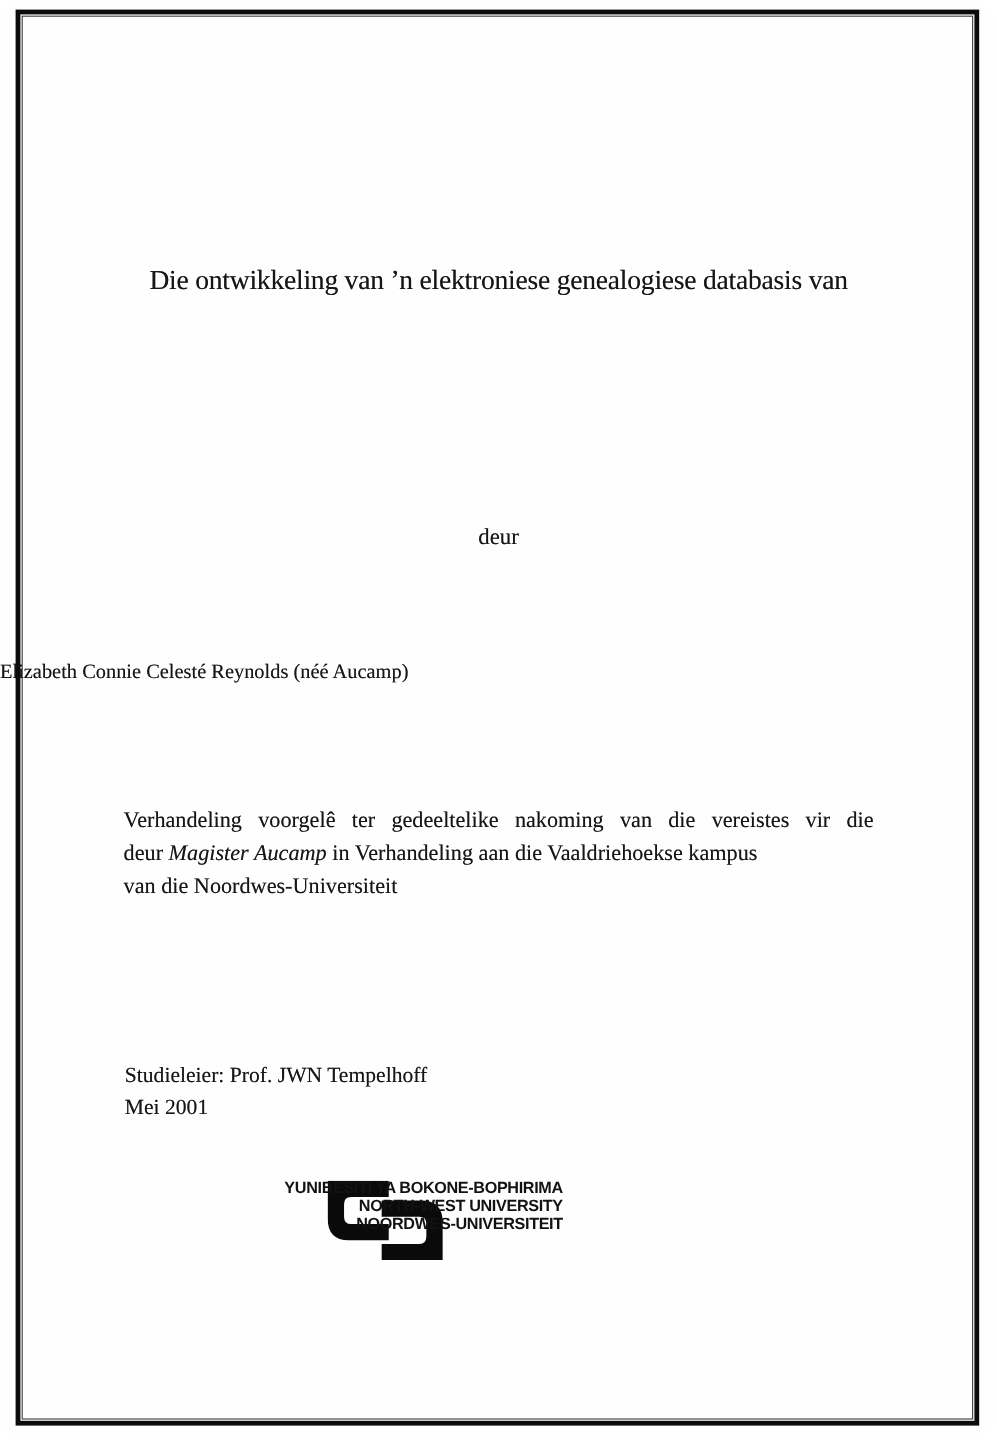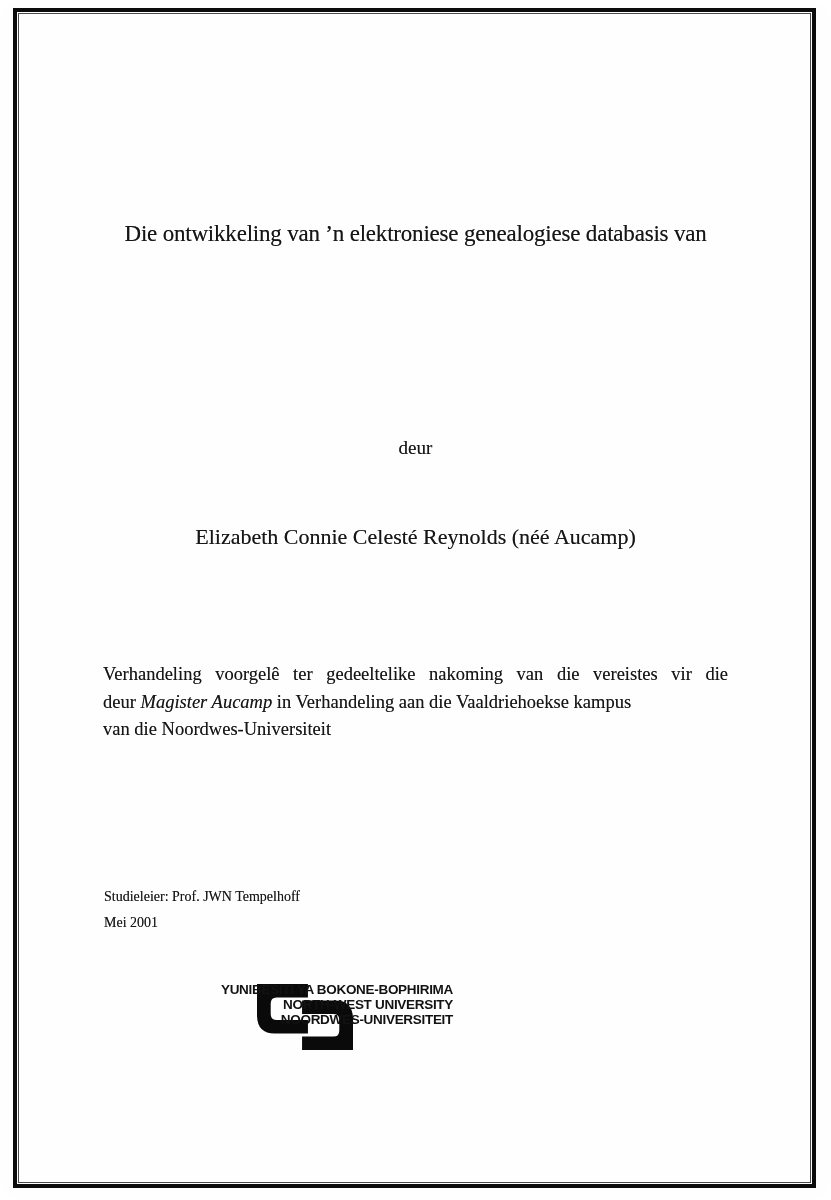--- a/index.html
+++ b/index.html
@@ -48,52 +48,53 @@
     right: 0;
     top: 437px;
     text-align: center;
     font-size: 19px;
     text-shadow: 0 0 0.4px rgba(0,0,0,0.5);
   }
   .author {
     position: absolute;
     left: 0;
     right: 0;
-    top: 524px;
-    text-align: center;
-    font-size: 22px;
+    top: 550px;
+    text-align: left;
+    font-size: 17px;
     text-shadow: 0 0 0.5px rgba(0,0,0,0.5);
   }
   .statement {
     position: absolute;
     left: 103px;
     width: 625px;
     top: 661px;
     font-size: 18.5px;
     line-height: 27.5px;
     text-shadow: 0 0 0.4px rgba(0,0,0,0.5);
   }
   .statement .justified {
     text-align: justify;
     text-align-last: justify;
+    margin-top: 10px;
   }
   .statement .ital {
     font-style: italic;
   }
   .supervisor-block {
     position: absolute;
     left: 104px;
     top: 884px;
-    font-size: 14px;
+    font-size: 18px;
     line-height: 25.5px;
     text-shadow: 0 0 0.4px rgba(0,0,0,0.5);
   }
   .logo {
     position: absolute;
-    left: 0;
+    left: 16px;
     top: 978px;
     width: 716px;
     height: 80px;
   }
   .logo-mark {
     position: absolute;
     left: 257px;
     top: 6px;
     width: 96px;
     height: 66px;

